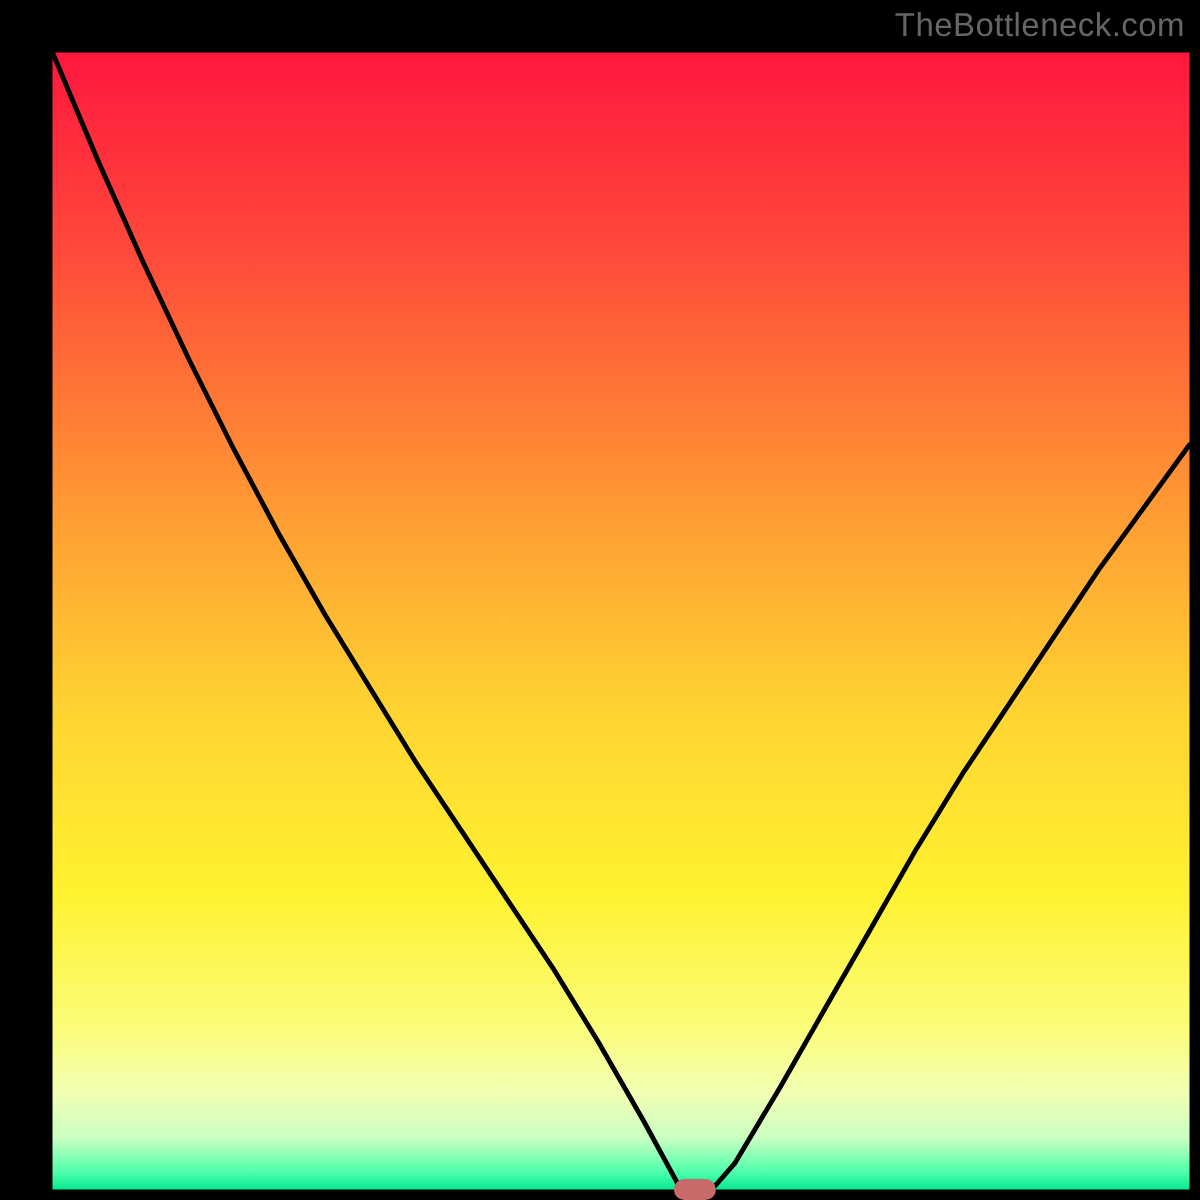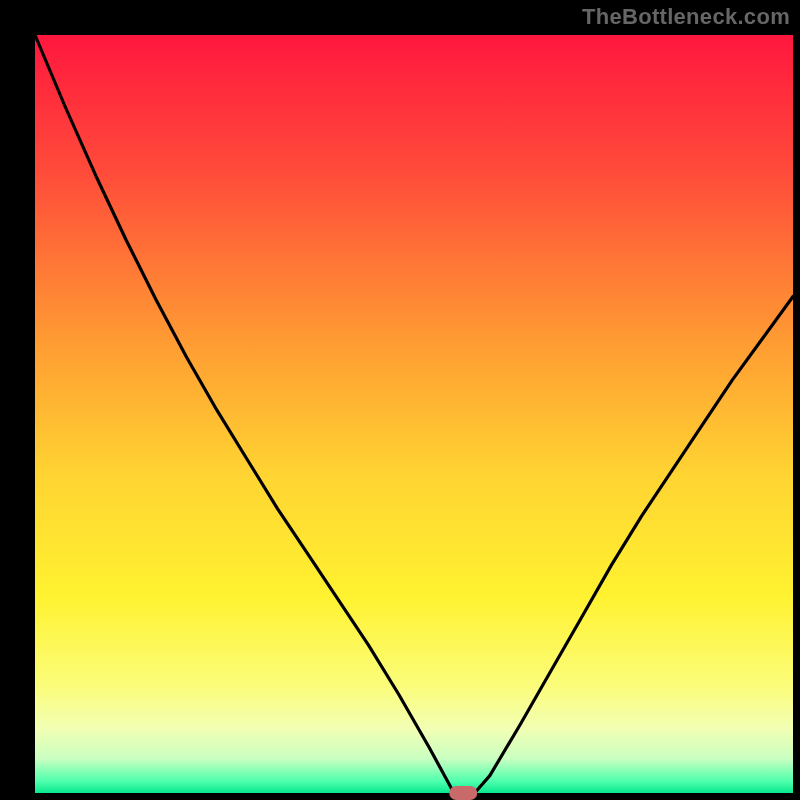--- a/index.html
+++ b/index.html
@@ -1,17 +1,17 @@
 <!DOCTYPE html>
 <html><head>
 <meta charset="utf-8">
 <style>
   html,body{margin:0;padding:0;width:800px;height:800px;overflow:hidden;font-family:Arial,Helvetica,sans-serif}
   .frame{position:relative;width:800px;height:800px;background:#000}
-  .attr{position:absolute;top:4px;right:10px;color:#666;font-size:22px;font-weight:700;letter-spacing:.3px}
+  .attr{position:absolute;top:4px;right:10px;color:#666;font-size:22px;font-weight:400;letter-spacing:.3px}
   svg{position:absolute;left:0;top:0}
 </style>
 </head>
 <body>
 <div class="frame">
   <div class="attr">TheBottleneck.com</div>
   <svg id="plot" width="800" height="800" viewBox="0 0 800 800">
       <defs>
         <linearGradient id="bg" x1="0" y1="0" x2="0" y2="1">
           <stop offset="0%" stop-color="#ff173e"></stop>

